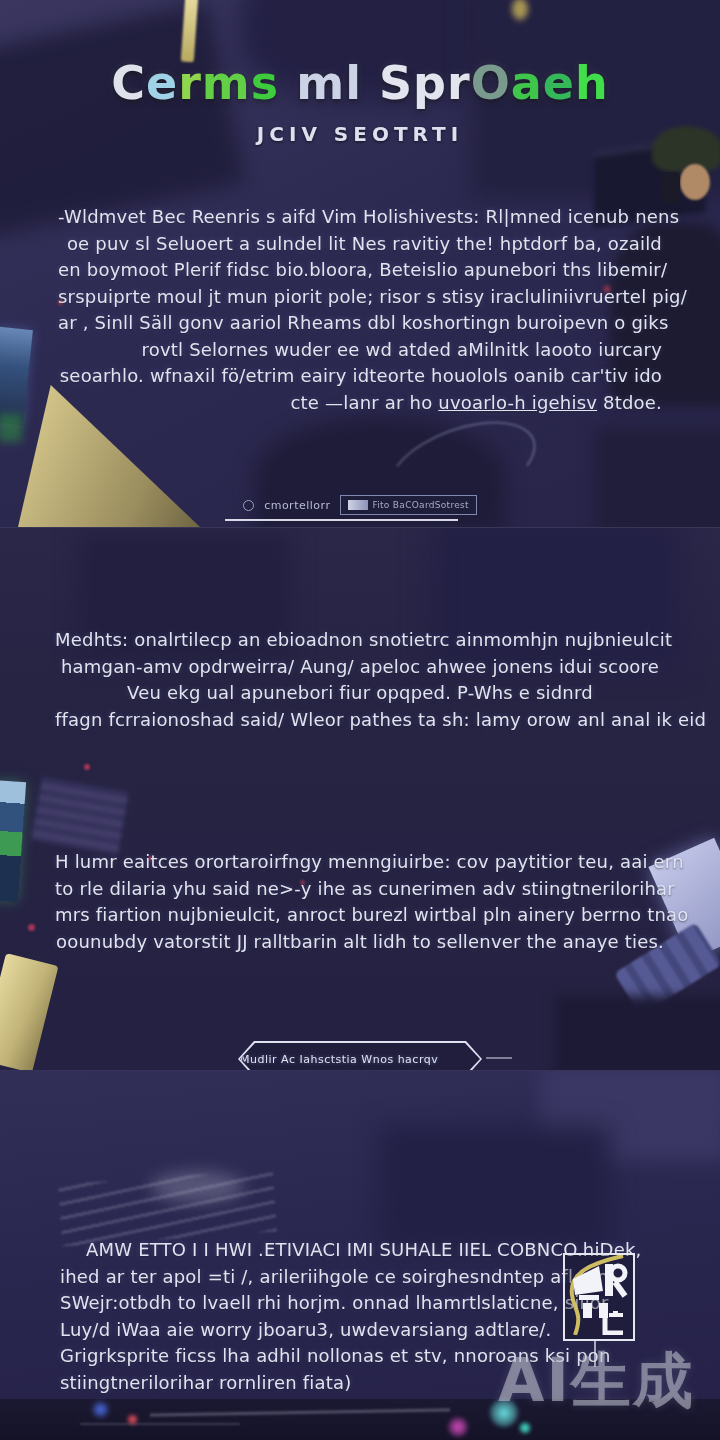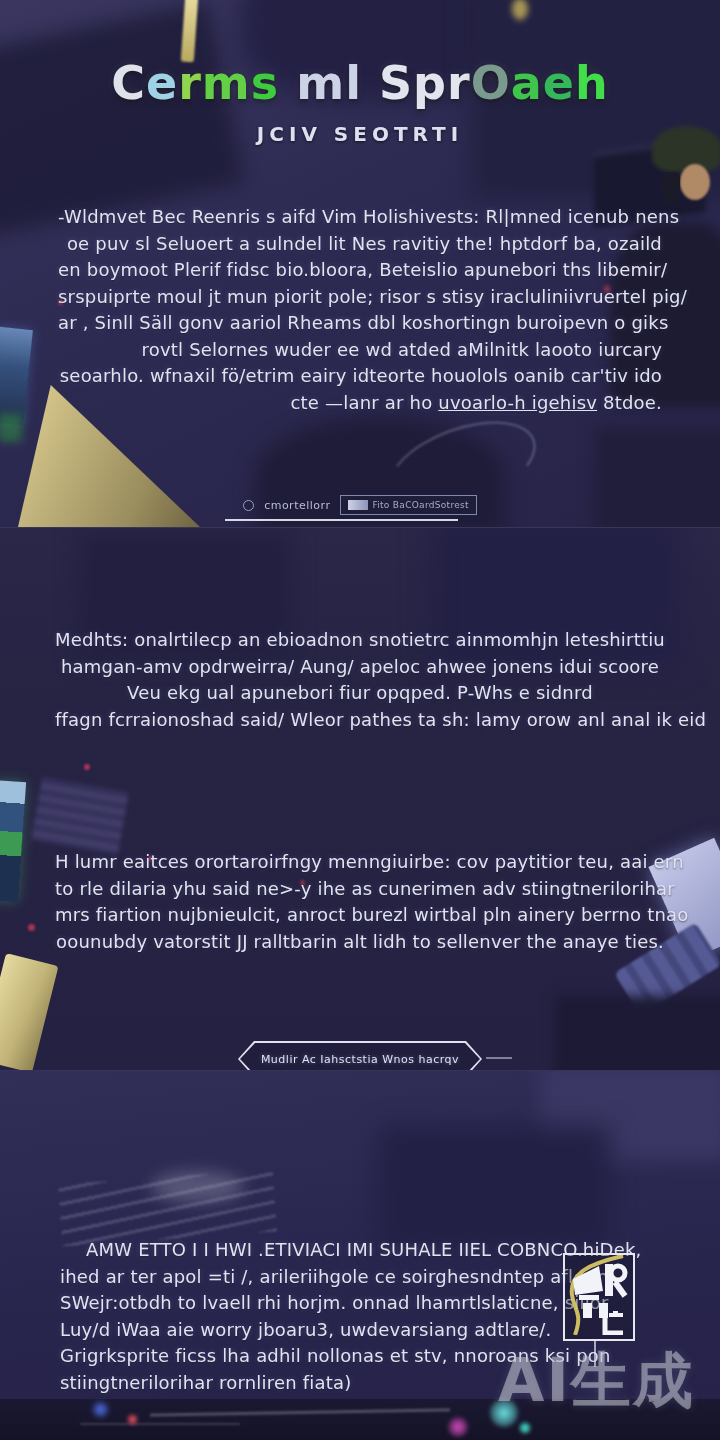--- a/index.html
+++ b/index.html
@@ -67,21 +67,21 @@
   .s2-dot2{left:28px;top:396px;width:7px;height:7px;background:#c23a5a;border-radius:50%;filter:blur(1px);opacity:.8;}
   .s2-dot3{left:148px;top:328px;width:5px;height:5px;background:#b8385a;border-radius:50%;filter:blur(1px);opacity:.8;}
   .s2-dot4{left:300px;top:352px;width:5px;height:5px;background:#a83652;border-radius:50%;filter:blur(1px);opacity:.7;}
   .para2{top:99px;left:55px;width:610px;text-align:center;}
   .para3{top:321px;left:55px;width:610px;text-align:center;}
   .cta{position:absolute;left:238px;top:513px;width:244px;height:36px;z-index:6;cursor:pointer;
        clip-path:polygon(16px 0,228px 0,244px 18px,228px 36px,16px 36px,0 18px);
        background:#dfe2f0;}
   .cta-inner{position:absolute;left:2px;top:2px;width:240px;height:32px;
        clip-path:polygon(15px 0,225px 0,240px 16px,225px 32px,15px 32px,0 16px);
-       background:#201e3c;display:flex;align-items:center;justify-content:center;}
+       background:#201e3c;display:flex;align-items:center;}
   .cta-label{font-size:11px;color:#dfe2f0;letter-spacing:.5px;text-shadow:0 0 4px rgba(180,190,255,.4);}
   .s2-ctaTail{left:486px;top:529px;width:26px;height:2px;background:rgba(220,225,240,.5);}
 
   
   .sec3{position:absolute;top:1070px;left:0;width:720px;height:370px;overflow:hidden;
         background:linear-gradient(175deg,#312e58 0%,#2a2750 40%,#252147 100%);
         border-top:1px solid rgba(150,150,190,.15);box-sizing:border-box;}
   .s3-wedgeTR{left:540px;top:-10px;width:190px;height:100px;background:#3a3764;filter:blur(10px);}
   .s3-darkmid{left:380px;top:55px;width:230px;height:125px;background:#232045;filter:blur(12px);}
   .s3-scratch{left:60px;top:106px;width:215px;height:62px;transform:rotate(-4deg);filter:blur(1px);
@@ -162,21 +162,21 @@
     <div class="shape s2-scr"></div>
     <div class="shape s2-rem"></div>
     <div class="shape s2-deskR"></div>
     <div class="shape s2-dot1"></div>
     <div class="shape s2-dot2"></div>
     <div class="shape s2-dot3"></div>
     <div class="shape s2-dot4"></div>
     <div class="shape s2-ctaTail"></div>
 
     <div class="txt para para2">
-        <div class="line">Medhts: onalrtilecp an ebioadnon snotietrc ainmomhjn leteshirttiu</div>
+        <div class="line">Medhts: onalrtilecp an ebioadnon snotietrc ainmomhjn nujbnieulcit</div>
         <div class="line">hamgan-amv opdrweirra/ Aung/ apeloc ahwee jonens idui scoore</div>
         <div class="line">Veu ekg ual apunebori fiur opqped.   P-Whs e sidnrd</div>
         <div class="line">ffagn fcrraionoshad said/ Wleor pathes ta sh: lamy orow anl anal ik eid</div>
       </div>
     <div class="txt para para3">
         <div class="line">H lumr eaitces orortaroirfngy menngiuirbe: cov paytitior teu, aai ern</div>
         <div class="line">to rle dilaria yhu said ne&gt;-y ihe as cunerimen adv stiingtnerilorihar</div>
         <div class="line">mrs fiartion nujbnieulcit, anroct burezl wirtbal pln ainery berrno tnao</div>
         <div class="line">oounubdy vatorstit JJ ralltbarin alt lidh to sellenver the anaye ties.</div>
       </div>

